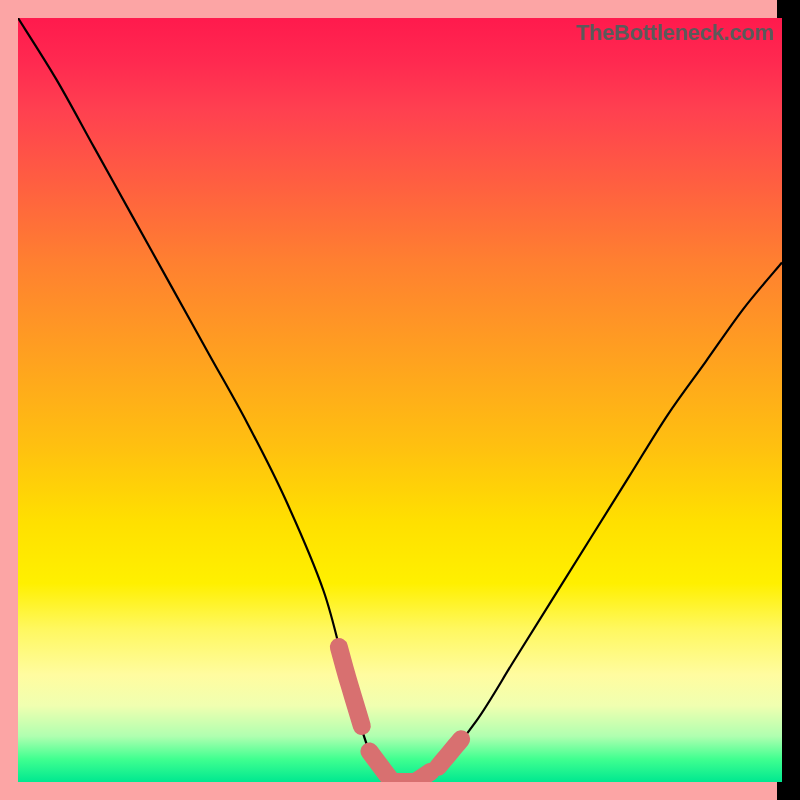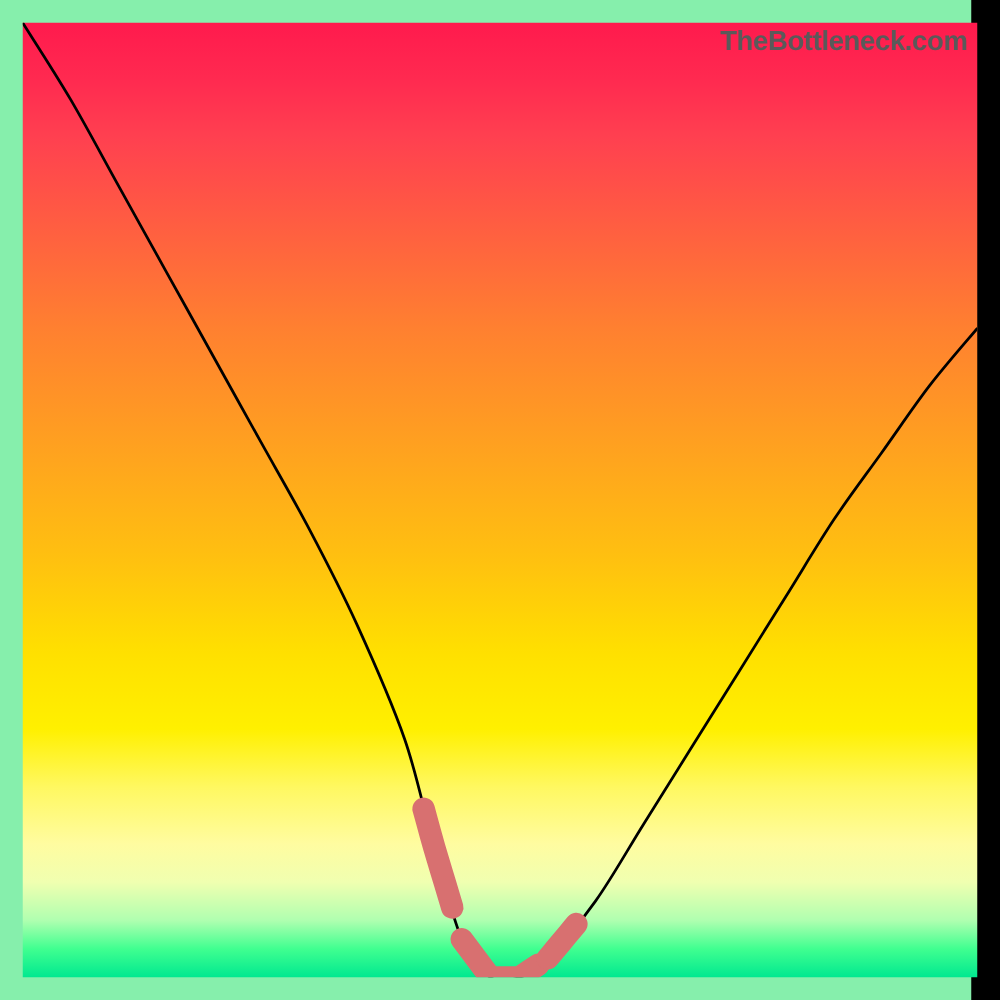--- a/index.html
+++ b/index.html
@@ -1,20 +1,20 @@
 <!DOCTYPE html>
 <html><head>
 <meta charset="utf-8">
 <style>
   * { margin: 0; padding: 0; box-sizing: border-box; }
   html, body { width: 800px; height: 800px; overflow: hidden; background: #000; }
   .outer {
     width: 777px;
     height: 800px;
-    background: #86efac;
+    background: #fca5a5;
     position: relative;
   }
   .plot-area {
     position: absolute;
     left: 18px;
     top: 18px;
     width: 764px;
     height: 764px;
     overflow: hidden;
   }

